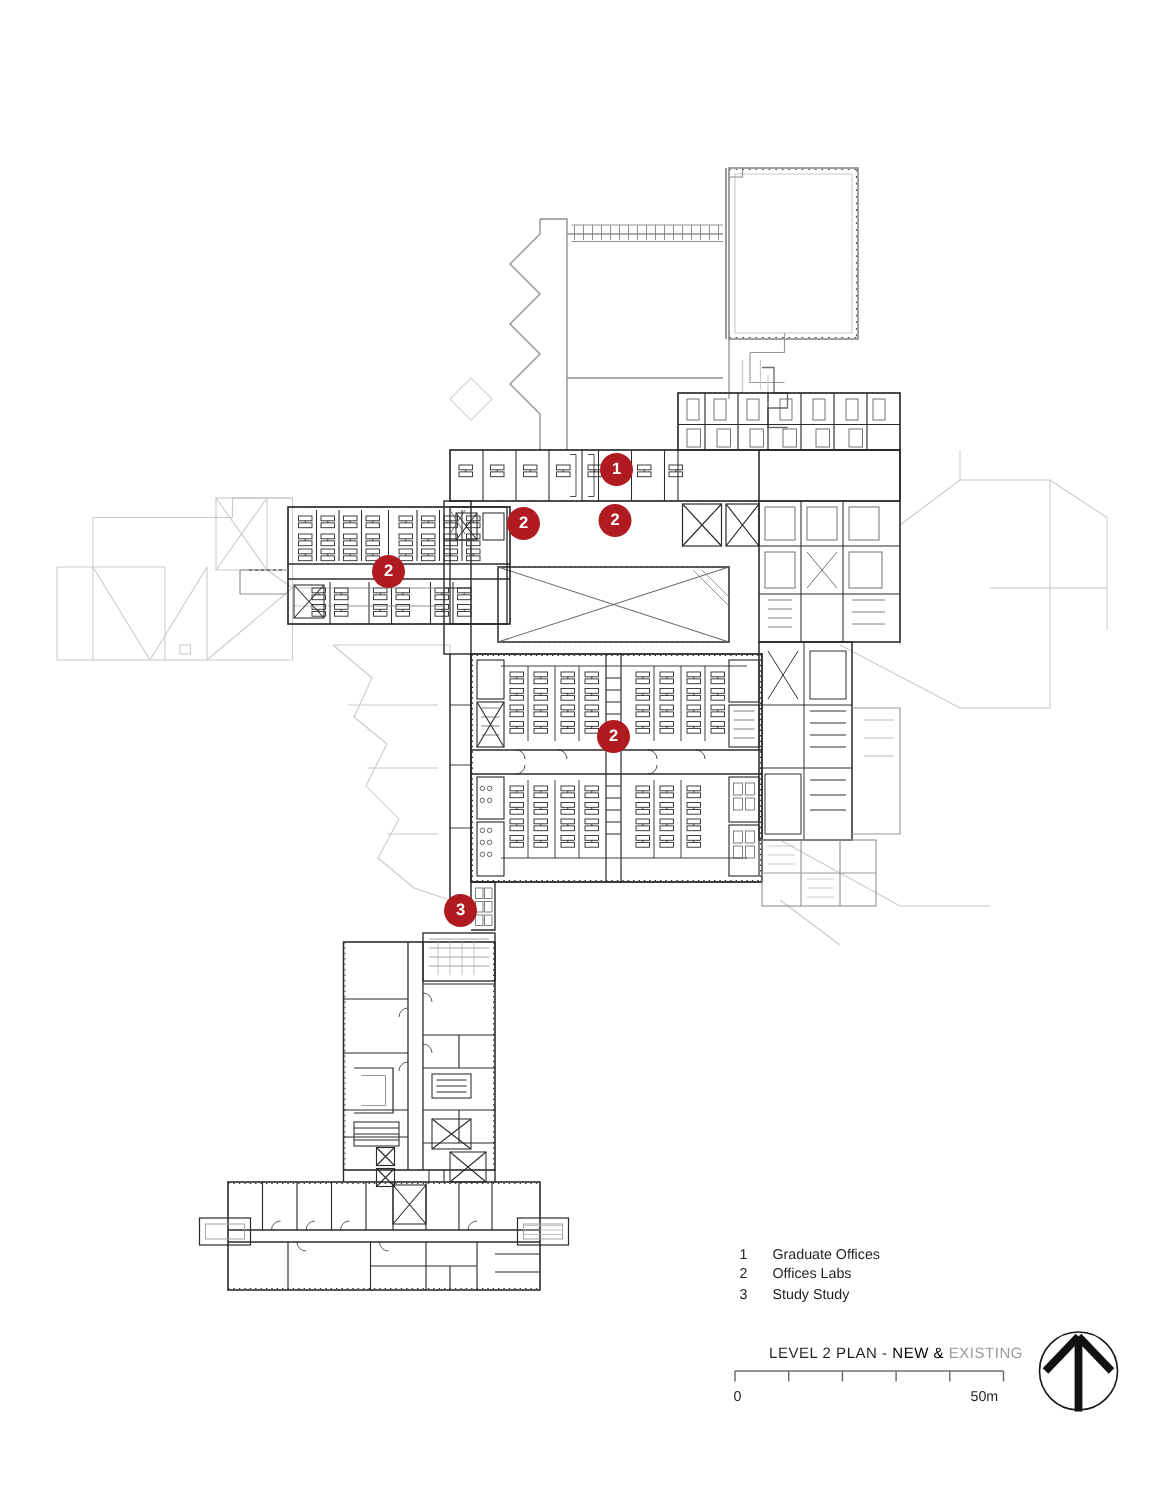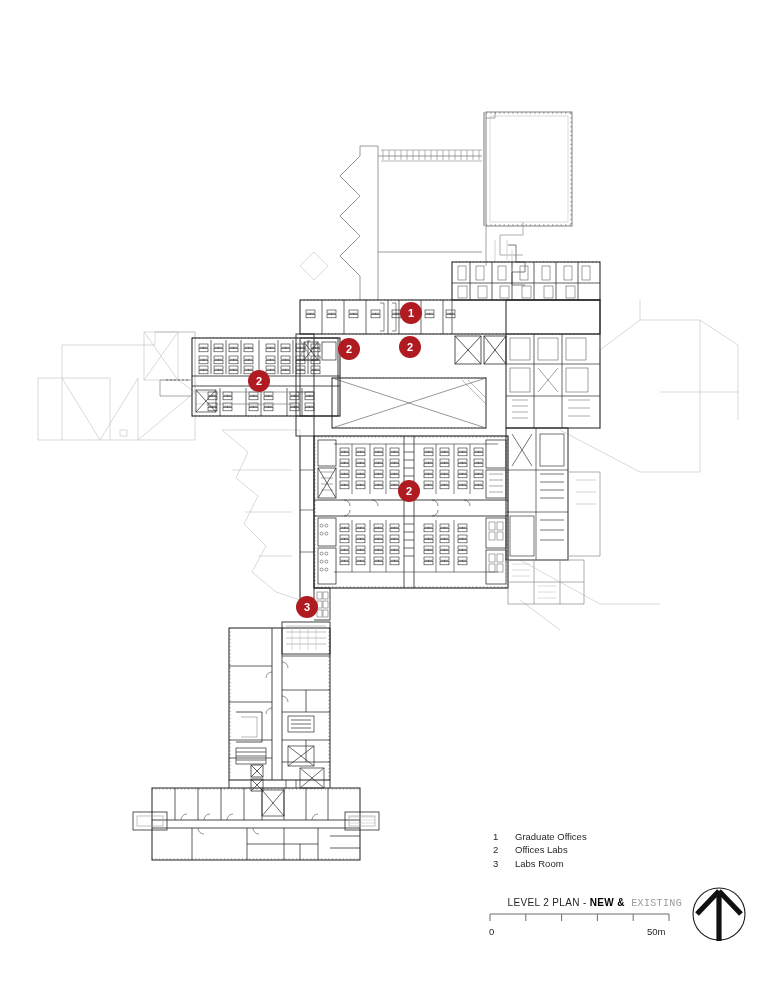--- a/index.html
+++ b/index.html
@@ -50,22 +50,22 @@
     position:absolute;
     left:490px;top:897px;
     width:192px;
     text-align:right;
     font-size:10px;
     letter-spacing:.35px;
     color:#231f20;
     white-space:nowrap;
     z-index:30;
   }
-  #plan-title .t-new{font-weight:bold;color:#000;text-align:right;}
-  #plan-title .t-existing{color:#9a9a9a;font-family:Liberation Mono, monospace;}
+  #plan-title .t-new{font-weight:normal;color:#000;text-align:right;}
+  #plan-title .t-existing{color:#9a9a9a;}
 
   
   #scalebar{position:absolute;left:489px;top:913px;width:192px;height:26px;z-index:30;}
   #scalebar svg{display:block;}
   .sb-label{
     position:absolute;
     top:13px;
     font-size:9.5px;
     color:#231f20;
   }
@@ -656,21 +656,21 @@
     <div class="legend-row">
       <span class="legend-num">1</span>
       <span class="legend-label">Graduate Offices</span>
     </div>
     <div class="legend-row">
       <span class="legend-num">2</span>
       <span class="legend-label">Offices Labs</span>
     </div>
     <div class="legend-row">
       <span class="legend-num">3</span>
-      <span class="legend-label">Labs Room</span>
+      <span class="legend-label">Study Study</span>
     </div>
   </div>
 
   <div id="plan-title"><span>LEVEL 2 PLAN - </span><span class="t-new">NEW &amp;</span><span class="t-existing"> EXISTING</span></div>
 
   <div id="scalebar">
     <svg width="192" height="14" viewBox="0 0 192 14">
       <line x1="1" y1="1" x2="180" y2="1" stroke="#6d6d6d" stroke-width="1"></line>
       <line x1="1" y1="1" x2="1" y2="8" stroke="#6d6d6d" stroke-width="1"></line>
       <line x1="36.8" y1="1" x2="36.8" y2="8" stroke="#6d6d6d" stroke-width="1"></line>

